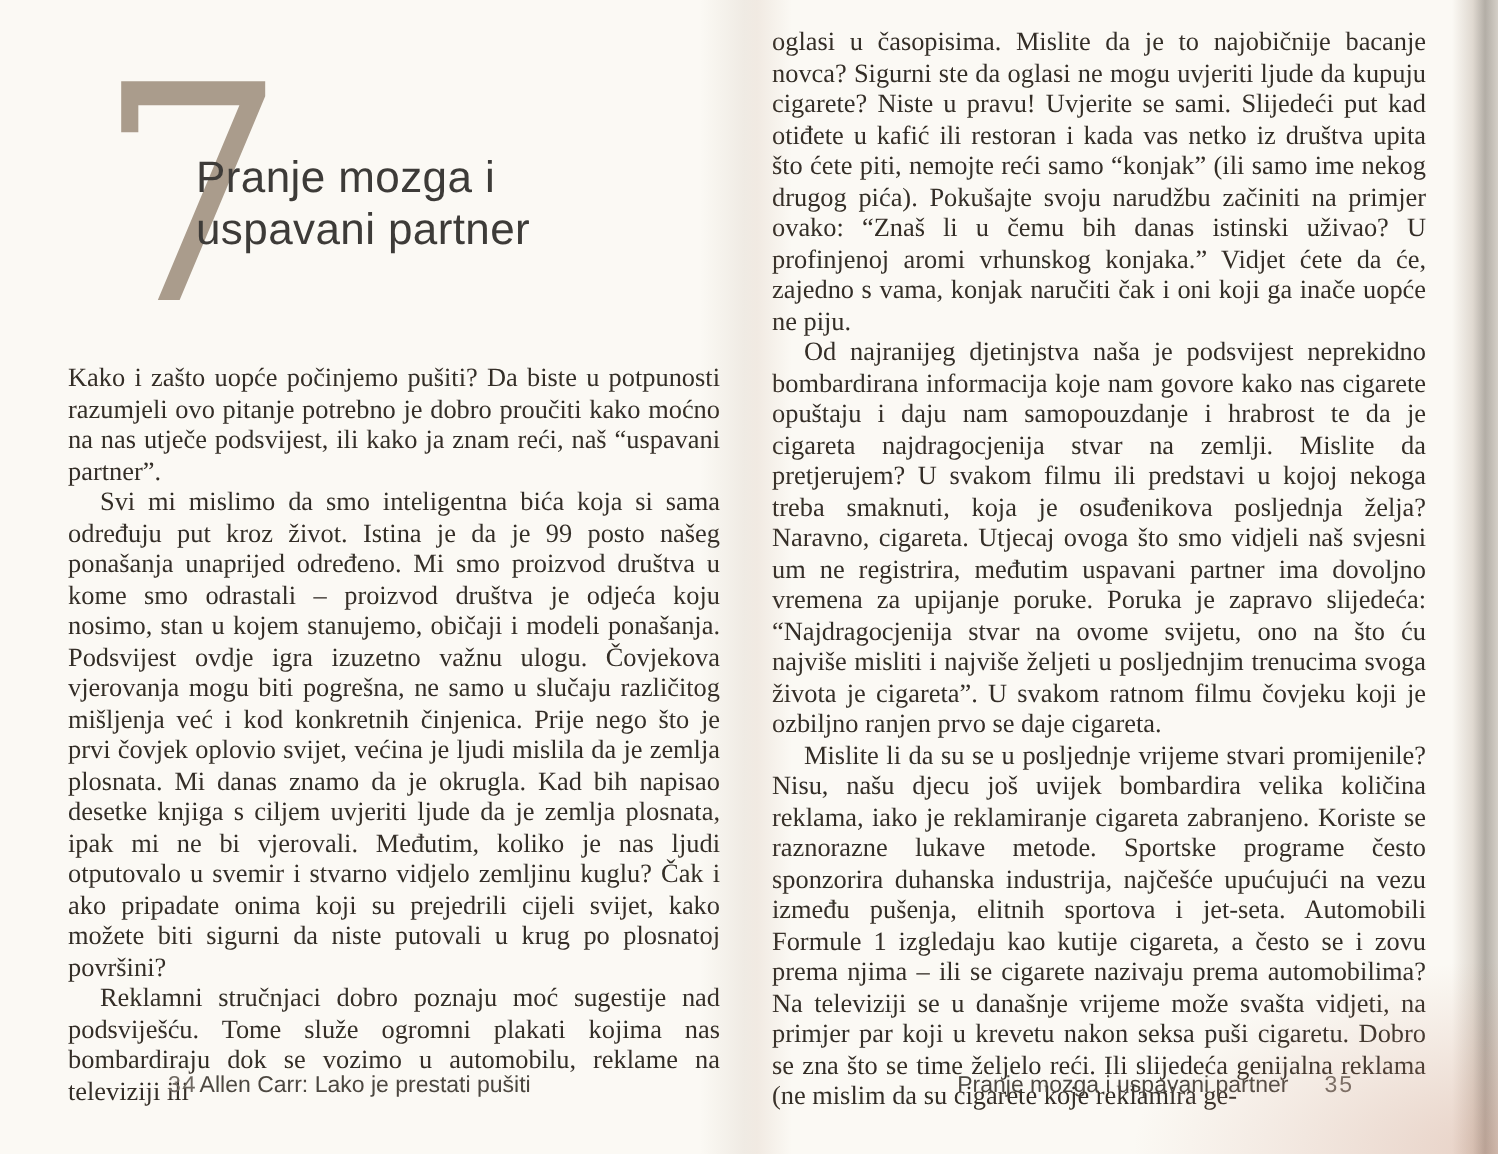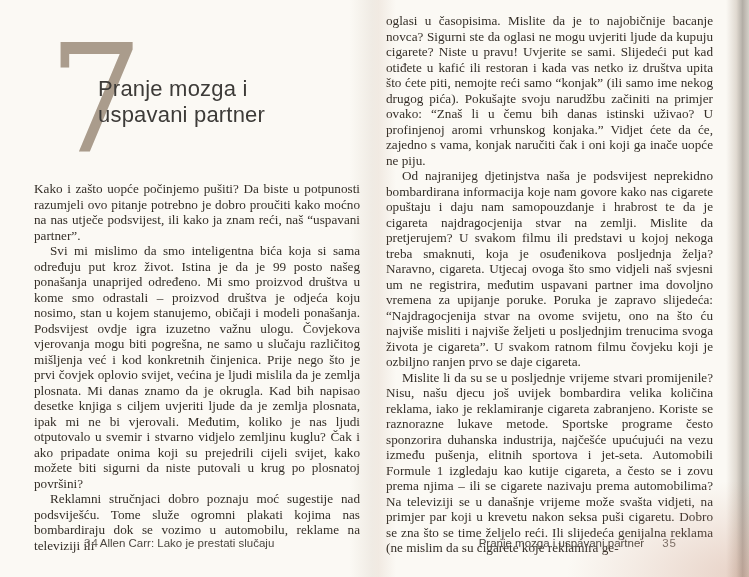--- a/index.html
+++ b/index.html
@@ -119,21 +119,21 @@
       <span>Pranje mozga i</span>
       <span>uspavani partner</span>
     </div>
     <div class="body-text">
       <p class="para">Kako i zašto uopće počinjemo pušiti? Da biste u potpunosti razumjeli ovo pitanje potrebno je dobro proučiti kako moćno na nas utječe podsvijest, ili kako ja znam reći, naš “uspavani partner”.</p>
       <p class="para indent">Svi mi mislimo da smo inteligentna bića koja si sama određuju put kroz život. Istina je da je 99 posto našeg ponašanja unaprijed određeno. Mi smo proizvod društva u kome smo odrastali – proizvod društva je odjeća koju nosimo, stan u kojem stanujemo, običaji i modeli ponašanja. Podsvijest ovdje igra izuzetno važnu ulogu. Čovjekova vjerovanja mogu biti pogrešna, ne samo u slučaju različitog mišljenja već i kod konkretnih činjenica. Prije nego što je prvi čovjek oplovio svijet, većina je ljudi mislila da je zemlja plosnata. Mi danas znamo da je okrugla. Kad bih napisao desetke knjiga s ciljem uvjeriti ljude da je zemlja plosnata, ipak mi ne bi vjerovali. Međutim, koliko je nas ljudi otputovalo u svemir i stvarno vidjelo zemljinu kuglu? Čak i ako pripadate onima koji su prejedrili cijeli svijet, kako možete biti sigurni da niste putovali u krug po plosnatoj površini?</p>
       <p class="para indent">Reklamni stručnjaci dobro poznaju moć sugestije nad podsviješću. Tome služe ogromni plakati kojima nas bombardiraju dok se vozimo u automobilu, reklame na televiziji ili</p>
     </div>
     <div class="footer footer-left">
       <span class="pagenum">34</span>
-      <span class="running">Allen Carr: Lako je prestati slučaju</span>
+      <span class="running">Allen Carr: Lako je prestati pušiti</span>
     </div>
   </div>
 
   <div class="page page-right">
     <div class="body-text">
       <p class="para">oglasi u časopisima. Mislite da je to najobičnije bacanje novca? Sigurni ste da oglasi ne mogu uvjeriti ljude da kupuju cigarete? Niste u pravu! Uvjerite se sami. Slijedeći put kad otiđete u kafić ili restoran i kada vas netko iz društva upita što ćete piti, nemojte reći samo “konjak” (ili samo ime nekog drugog pića). Pokušajte svoju narudžbu začiniti na primjer ovako: “Znaš li u čemu bih danas istinski uživao? U profinjenoj aromi vrhunskog konjaka.” Vidjet ćete da će, zajedno s vama, konjak naručiti čak i oni koji ga inače uopće ne piju.</p>
       <p class="para indent">Od najranijeg djetinjstva naša je podsvijest neprekidno bombardirana informacija koje nam govore kako nas cigarete opuštaju i daju nam samopouzdanje i hrabrost te da je cigareta najdragocjenija stvar na zemlji. Mislite da pretjerujem? U svakom filmu ili predstavi u kojoj nekoga treba smaknuti, koja je osuđenikova posljednja želja? Naravno, cigareta. Utjecaj ovoga što smo vidjeli naš svjesni um ne registrira, međutim uspavani partner ima dovoljno vremena za upijanje poruke. Poruka je zapravo slijedeća: “Najdragocjenija stvar na ovome svijetu, ono na što ću najviše misliti i najviše željeti u posljednjim trenucima svoga života je cigareta”. U svakom ratnom filmu čovjeku koji je ozbiljno ranjen prvo se daje cigareta.</p>
       <p class="para indent">Mislite li da su se u posljednje vrijeme stvari promijenile? Nisu, našu djecu još uvijek bombardira velika količina reklama, iako je reklamiranje cigareta zabranjeno. Koriste se raznorazne lukave metode. Sportske programe često sponzorira duhanska industrija, najčešće upućujući na vezu između pušenja, elitnih sportova i jet-seta. Automobili Formule 1 izgledaju kao kutije cigareta, a često se i zovu prema njima – ili se cigarete nazivaju prema automobilima? Na televiziji se u današnje vrijeme može svašta vidjeti, na primjer par koji u krevetu nakon seksa puši cigaretu. Dobro se zna što se time željelo reći. Ili slijedeća genijalna reklama (ne mislim da su cigarete koje reklamira ge-</p>
     </div>
     <div class="footer footer-right">

